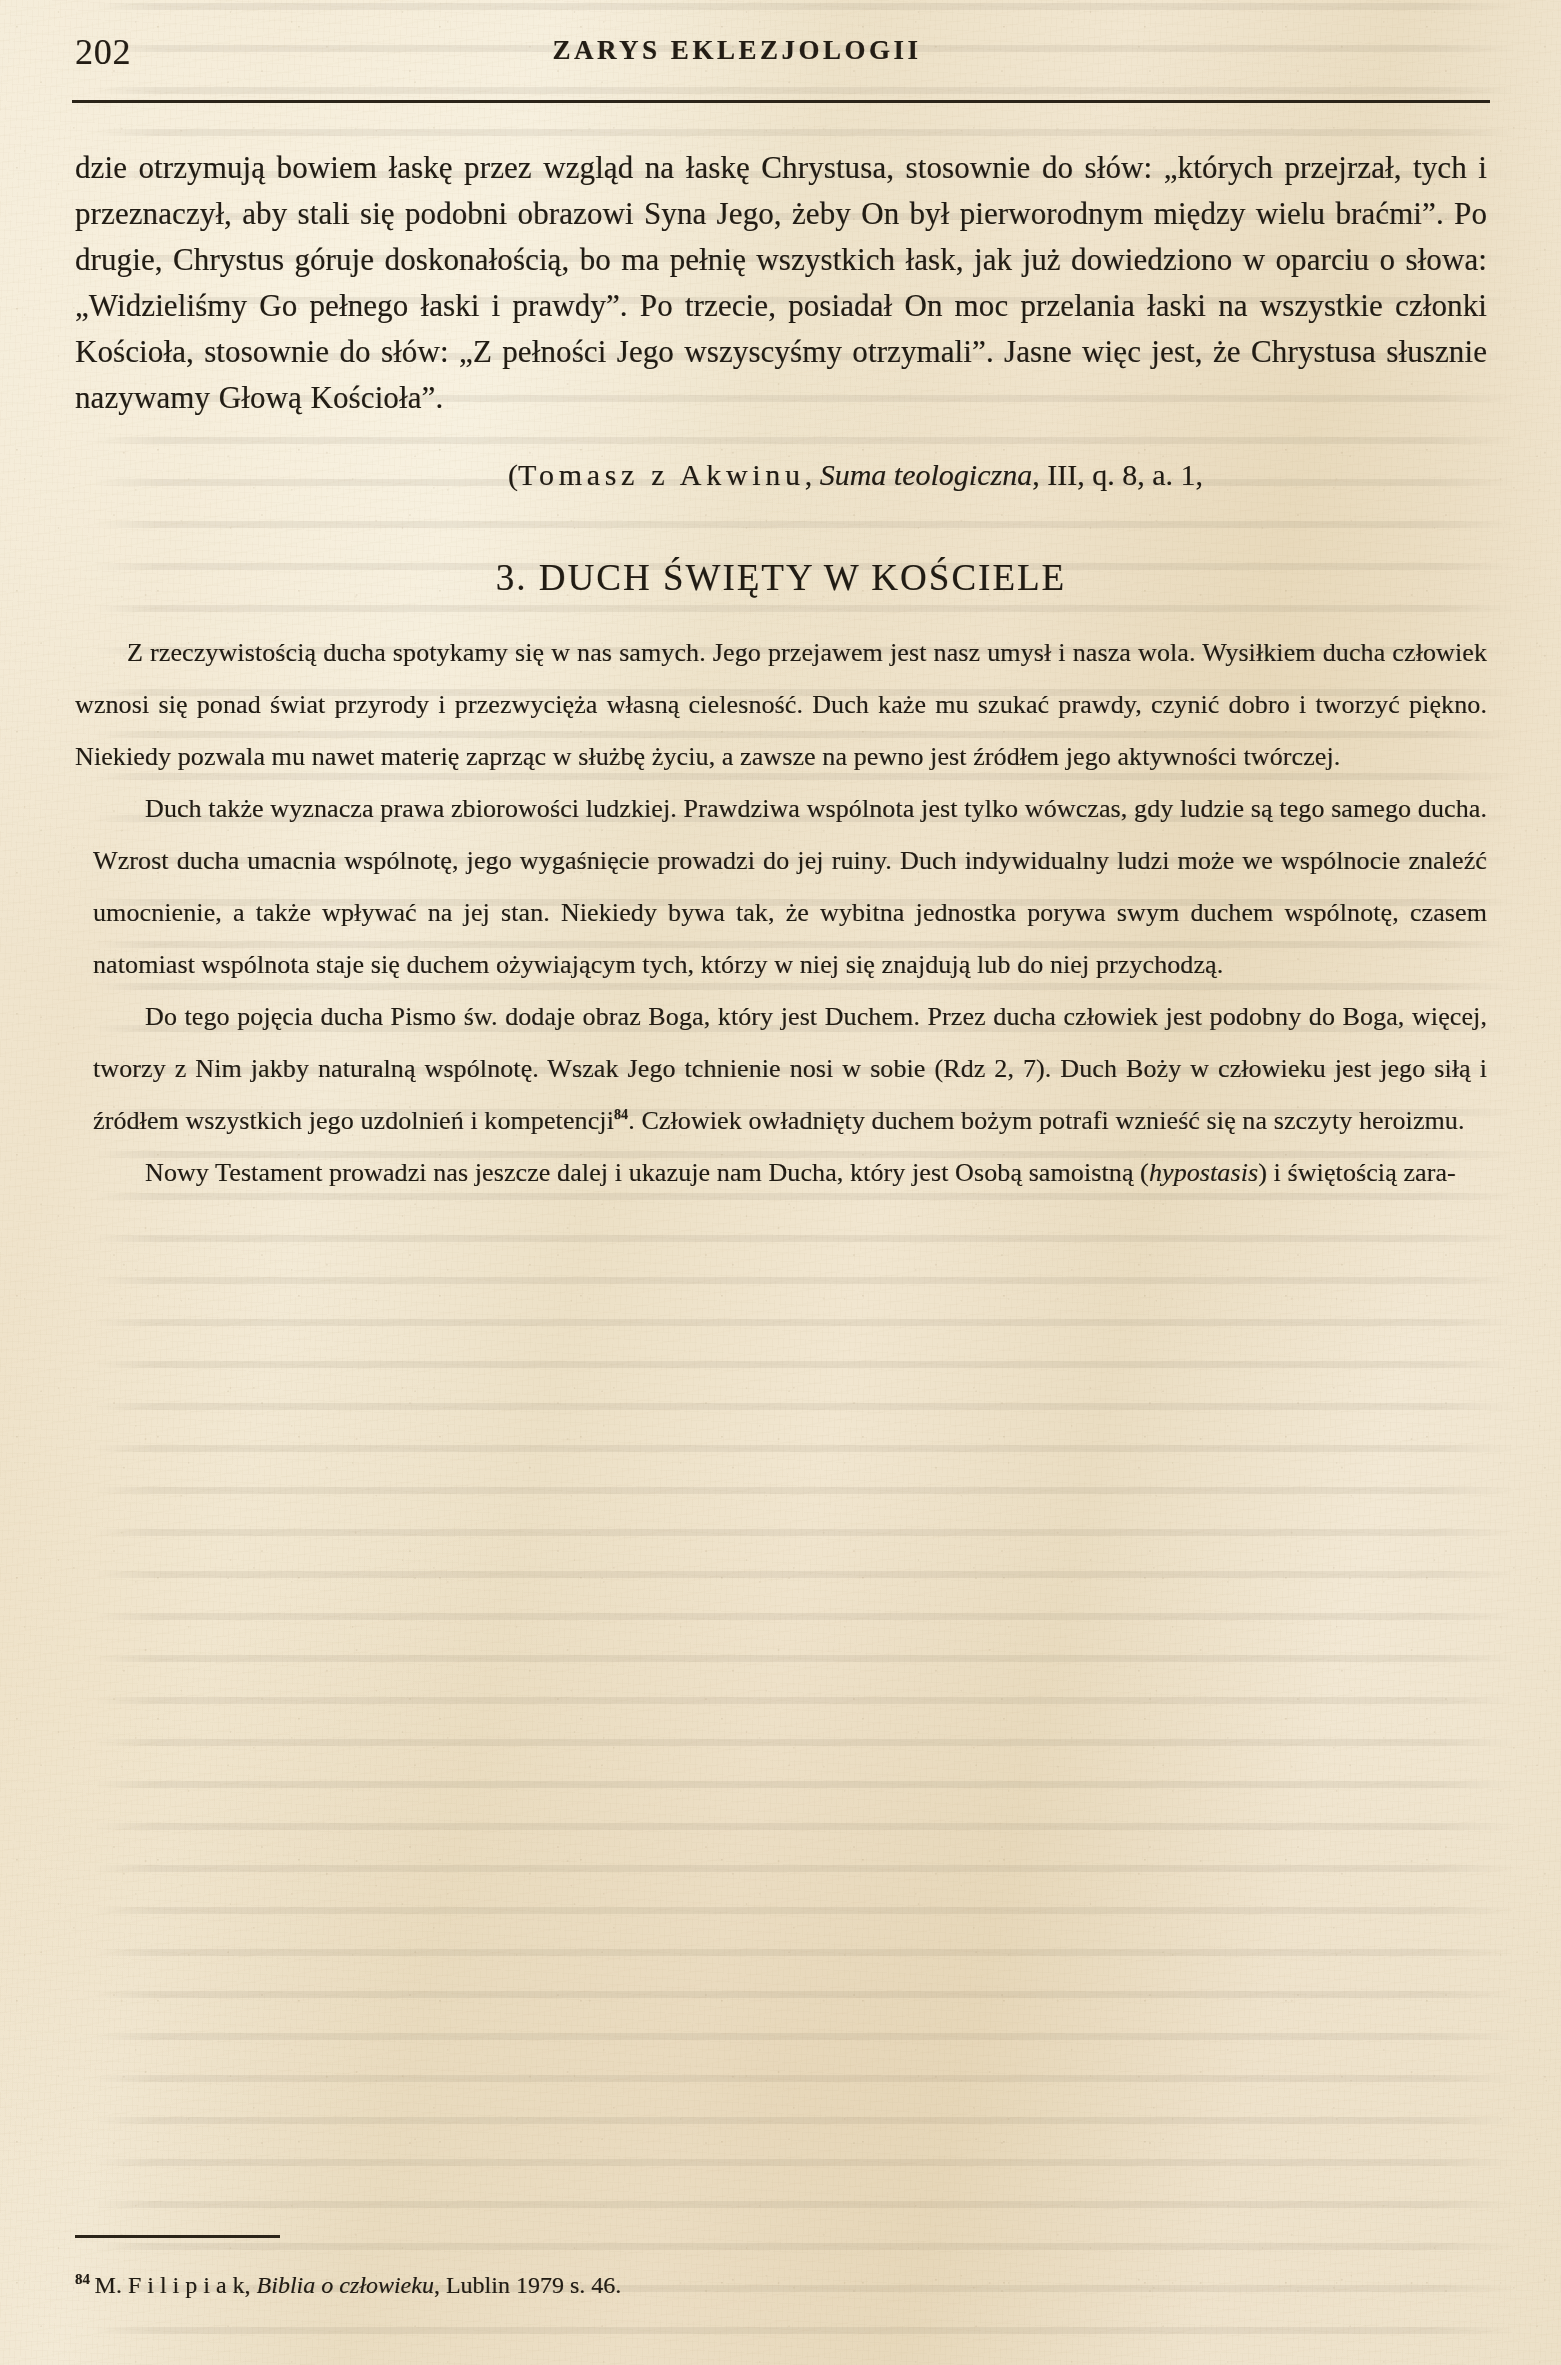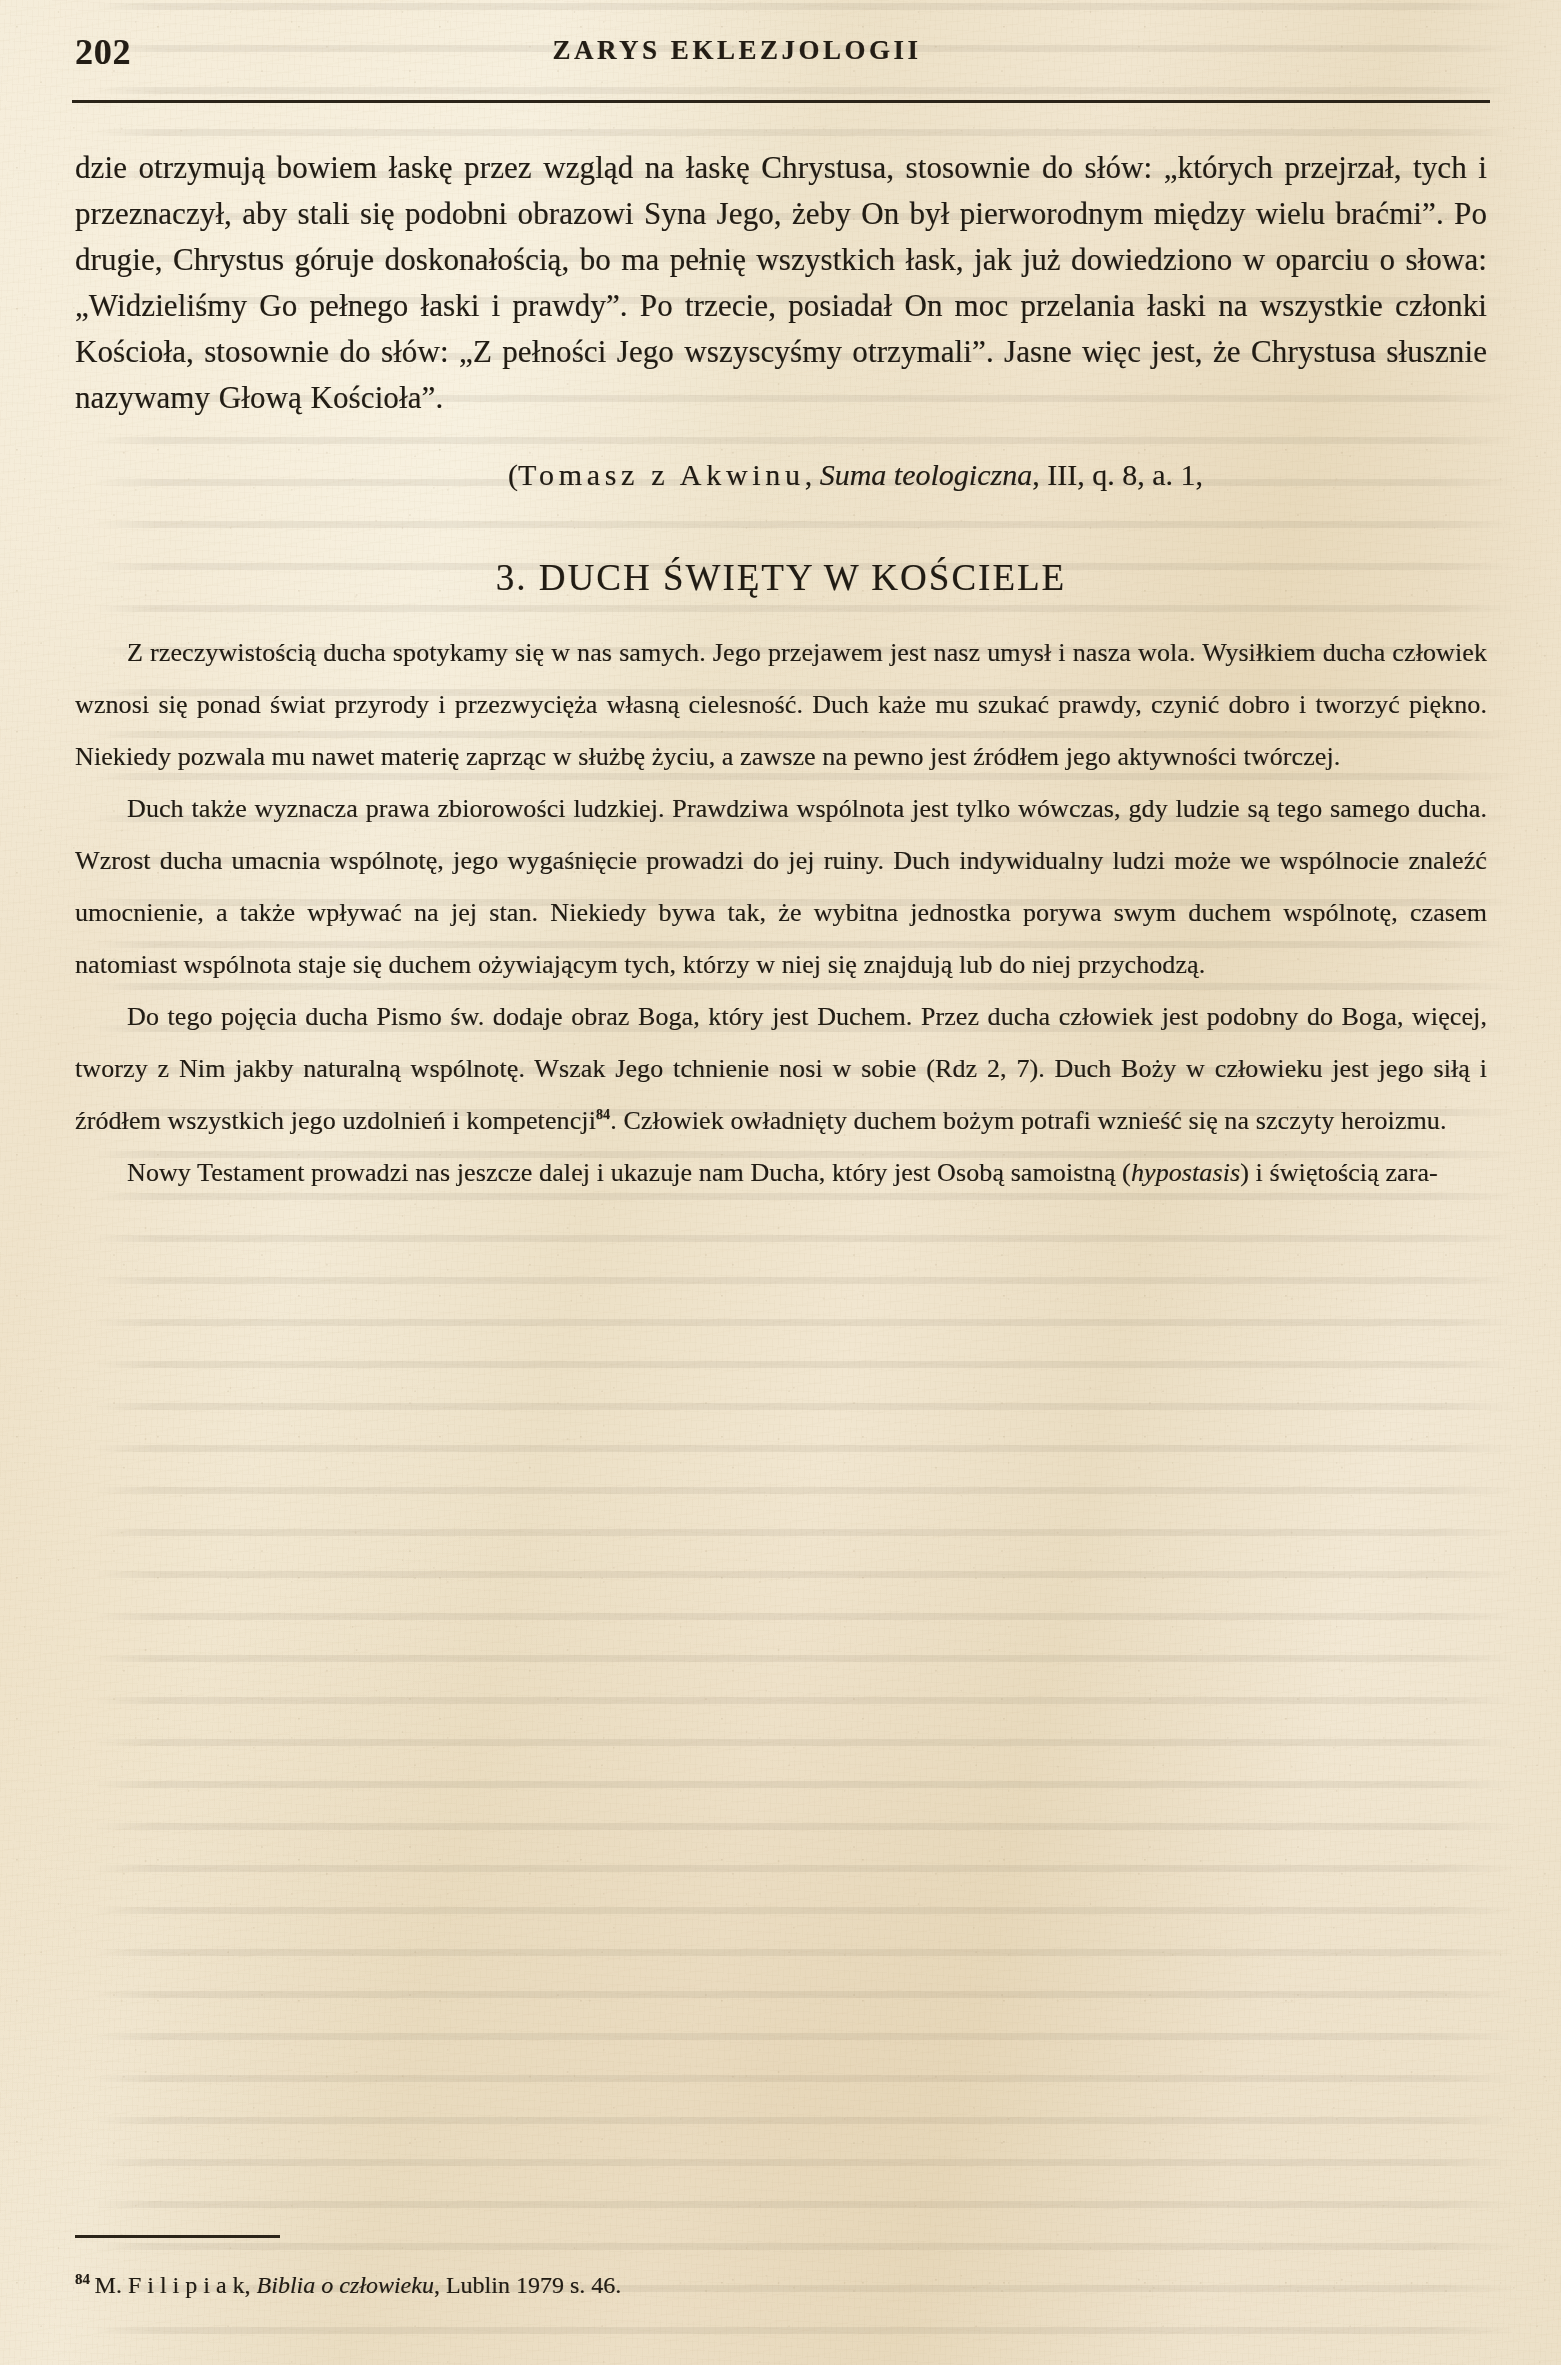--- a/index.html
+++ b/index.html
@@ -96,21 +96,21 @@
     left: 75px;
     right: 75px;
     top: 34px;
     height: 48px;
   }
   .folio {
     position: absolute;
     left: 0;
     top: 0;
     font-size: 36px;
-    font-weight: 700;
+    font-weight: 400;
     letter-spacing: 0.8px;
     line-height: 1;
     color: #231d15;
   }
   .runtitle {
     position: absolute;
     left: 0;
     right: 0;
     top: 3.1px;
     text-align: center;
@@ -173,21 +173,21 @@
     font-weight: 400;
     letter-spacing: 2px;
     line-height: 1.1;
   }
 
   .body {
     font-size: 26px;
     line-height: 52px;
     letter-spacing: 0.1px;
   }
-  .body + .body { margin-top: 0; }
+  .body + .body { margin-top: 0; margin-left: 18px; }
   .indent { text-indent: 52px; }
 
   sup {
     font-size: 0.54em;
     vertical-align: super;
     line-height: 0;
     font-weight: 700;
   }
 
   

